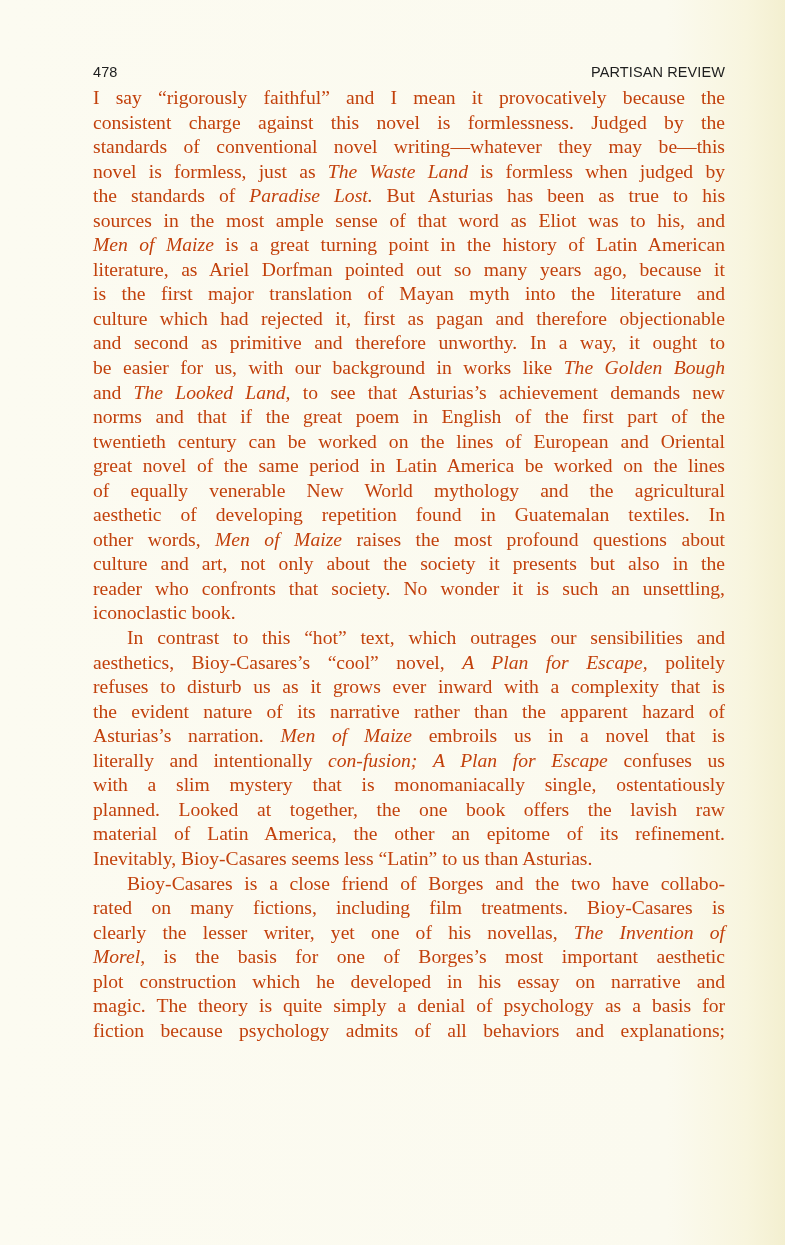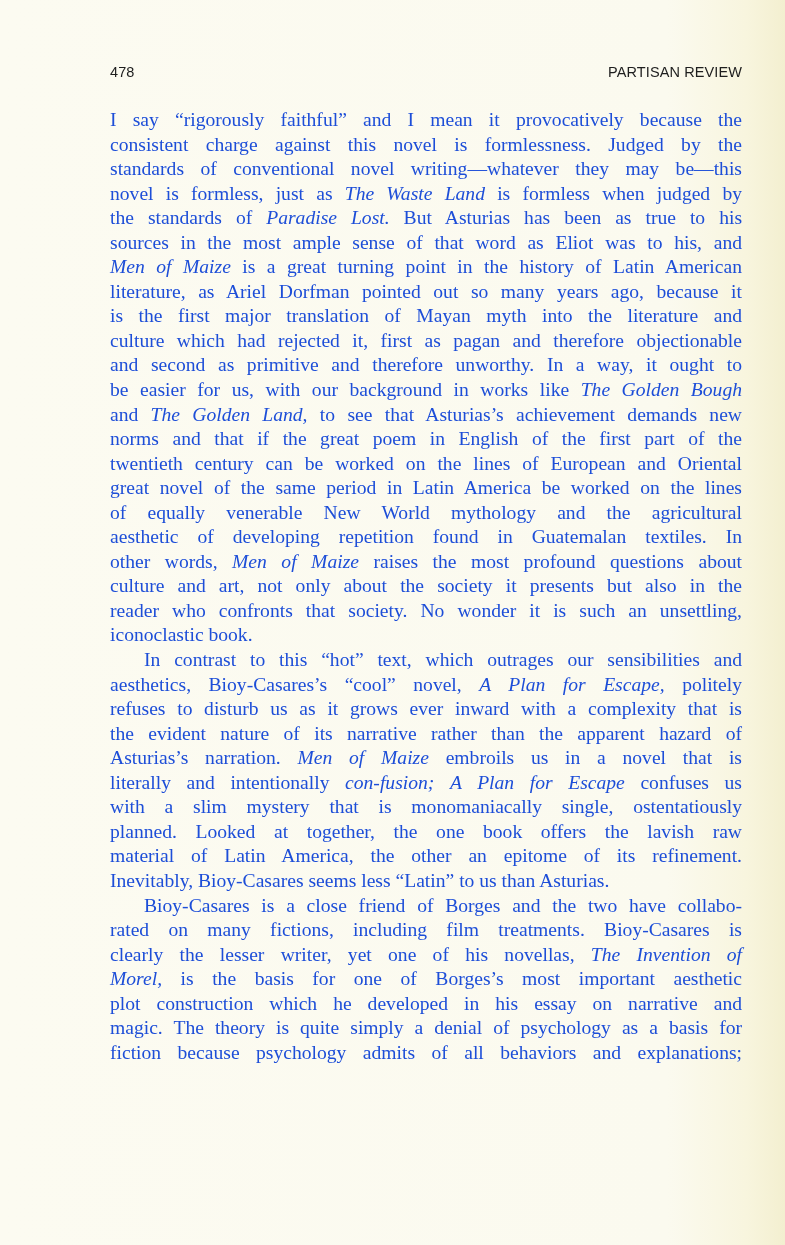--- a/index.html
+++ b/index.html
@@ -8,40 +8,39 @@
   }
   body {
     width: 785px;
     height: 1245px;
     overflow: hidden;
     background: linear-gradient(to right, #fcfbf1 0%, #fbfaef 85%, #f8f5de 95%, #f3efd0 100%);
     position: relative;
   }
   .page {
     position: absolute;
-    left: 110px;
+    left: 93px;
     top: 64px;
     width: 632px;
   }
   .running-head {
     display: flex;
     justify-content: space-between;
     align-items: baseline;
     font-family: "Liberation Sans", sans-serif;
     font-size: 14.5px;
     color: #1e1e1e;
     height: 22px;
     letter-spacing: 0.1px;
   }
   .body-text {
-    margin-top: 22px;
     font-family: "Liberation Serif", serif;
     font-size: 19.6px;
     line-height: 24.55px;
-    color: #1d4ed8;
+    color: #c2410c;
   }
   .line {
     display: block;
     text-align: justify;
     text-align-last: justify;
     white-space: nowrap;
     height: 24.55px;
     overflow: visible;
   }
   .line.last {
@@ -68,21 +67,21 @@
         <span class="line"><span class="seg">standards of conventional novel writing—whatever they may be—this</span></span>
         <span class="line"><span class="seg">novel is formless, just as </span><span class="seg it">The Waste Land</span><span class="seg"> is formless when judged by</span></span>
         <span class="line"><span class="seg">the standards of </span><span class="seg it">Paradise Lost.</span><span class="seg"> But Asturias has been as true to his</span></span>
         <span class="line"><span class="seg">sources in the most ample sense of that word as Eliot was to his, and</span></span>
         <span class="line"><span class="seg it">Men of Maize</span><span class="seg"> is a great turning point in the history of Latin American</span></span>
         <span class="line"><span class="seg">literature, as Ariel Dorfman pointed out so many years ago, because it</span></span>
         <span class="line"><span class="seg">is the first major translation of Mayan myth into the literature and</span></span>
         <span class="line"><span class="seg">culture which had rejected it, first as pagan and therefore objectionable</span></span>
         <span class="line"><span class="seg">and second as primitive and therefore unworthy. In a way, it ought to</span></span>
         <span class="line"><span class="seg">be easier for us, with our background in works like </span><span class="seg it">The Golden Bough</span></span>
-        <span class="line"><span class="seg">and </span><span class="seg it">The Golden Land,</span><span class="seg"> to see that Asturias’s achievement demands new</span></span>
+        <span class="line"><span class="seg">and </span><span class="seg it">The Looked Land,</span><span class="seg"> to see that Asturias’s achievement demands new</span></span>
         <span class="line"><span class="seg">norms and that if the great poem in English of the first part of the</span></span>
         <span class="line"><span class="seg">twentieth century can be worked on the lines of European and Oriental</span></span>
         <span class="line"><span class="seg">great novel of the same period in Latin America be worked on the lines</span></span>
         <span class="line"><span class="seg">of equally venerable New World mythology and the agricultural</span></span>
         <span class="line"><span class="seg">aesthetic of developing repetition found in Guatemalan textiles. In</span></span>
         <span class="line"><span class="seg">other words, </span><span class="seg it">Men of Maize</span><span class="seg"> raises the most profound questions about</span></span>
         <span class="line"><span class="seg">culture and art, not only about the society it presents but also in the</span></span>
         <span class="line"><span class="seg">reader who confronts that society. No wonder it is such an unsettling,</span></span>
         <span class="line last"><span class="seg">iconoclastic book.</span></span>
       </div>

